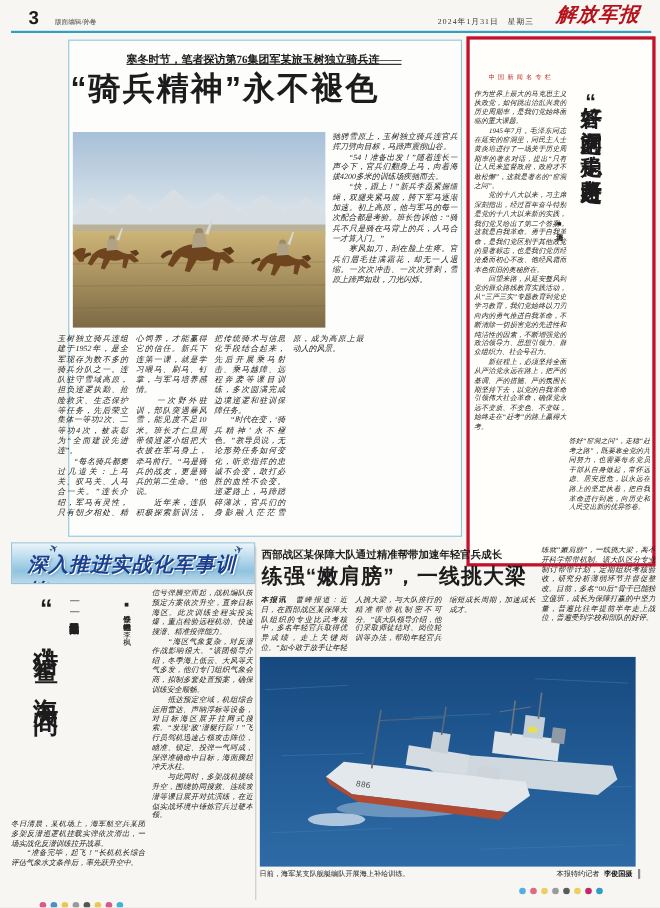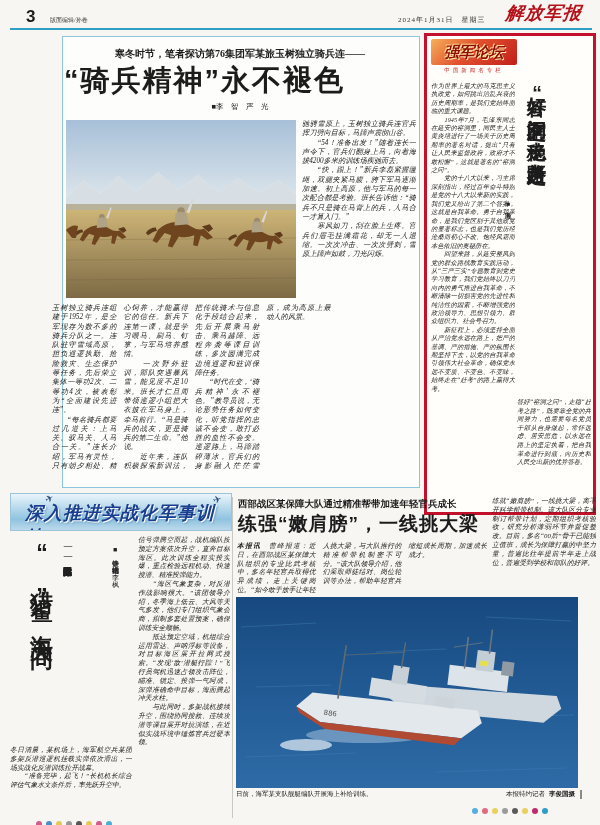--- a/index.html
+++ b/index.html
@@ -15,21 +15,21 @@
   .pageno{left:26px;top:7px;font-size:17px;font-weight:bold;}
   .edition{left:50px;top:16px;font-size:6px;color:#444;}
   .section{left:0;right:0;top:5px;text-align:center;font-size:21px;font-weight:bold;letter-spacing:16px;}
   .date{left:398px;top:15px;font-size:7px;letter-spacing:1px;color:#333;}
   .masthead{left:506px;top:1px;font-size:18px;font-weight:bold;font-style:italic;color:#b5121b;
             transform:skewX(-6deg);letter-spacing:1px;}
   .hrule{left:10px;top:28px;width:582px;height:2px;background:#2f9fc4;}
 
   
   .mainbox{left:62px;top:36px;width:356px;height:450px;border:1px solid #8cc7dc;background:#fdfdfb;}
-  .kicker1{left:70px;top:47px;width:340px;text-align:center;font-size:10px;font-weight:bold;}
+  .kicker1{left:70px;top:47px;width:340px;text-align:center;font-size:10px;font-weight:bold;text-decoration:underline;}
   .head1{left:64px;top:61px;width:352px;font-size:29px;font-weight:bold;letter-spacing:2px;}
   .byline1{left:64px;top:102px;width:352px;text-align:center;font-size:7.5px;color:#222;}
   .photo1{left:66px;top:120px;width:230px;height:178px;}
   .colright{left:302px;top:120px;width:114px;height:178px;font-size:7.2px;line-height:9.3px;}
   .colbottom{left:52px;top:304px;width:350px;height:176px;font-size:7.2px;line-height:9.3px;
              column-count:5;column-gap:7px;column-fill:auto;}
 
   
   .forumbox{left:424px;top:33px;width:172px;height:482px;border:3px solid #c4112b;background:#fffefb;box-sizing:border-box;}
   .flogo{left:431px;top:39px;width:86px;height:26px;line-height:26px;text-align:center;
@@ -83,21 +83,20 @@
 
   <div class="abs pageno sans">3</div>
   <div class="abs edition">版面编辑/孙卷</div>
   <div class="abs date">2024年1月31日　星期三</div>
   <div class="abs masthead">解放军报</div>
   <div class="abs hrule"></div>
 
   <div class="abs mainbox"></div>
   <div class="abs kicker1">寒冬时节，笔者探访第76集团军某旅玉树独立骑兵连——</div>
   <div class="abs head1 sans">“骑兵精神”永不褪色</div>
-  <div class="abs byline1">■李　智　严　光</div>
 
   <svg class="abs photo1" viewBox="0 0 230 178">
     <defs>
       <linearGradient id="sky" x1="0" y1="0" x2="0" y2="1">
         <stop offset="0" stop-color="#a7c0d8"></stop>
           <stop offset="1" stop-color="#e3eaee"></stop>
       </linearGradient>
       <linearGradient id="grass" x1="0" y1="0" x2="0" y2="1">
         <stop offset="0" stop-color="#cdb477"></stop>
           <stop offset="1" stop-color="#7d6a45"></stop>
@@ -131,21 +130,20 @@
 　　“54！准备出发！”随着连长一声令下，官兵们翻身上马，向着海拔4200多米的训练场疾驰而去。
 　　“快，跟上！”新兵李磊紧握缰绳，双腿夹紧马腹，胯下军马逐渐加速。初上高原，他与军马的每一次配合都是考验。班长告诉他：“骑兵不只是骑在马背上的兵，人马合一才算入门。”
 　　寒风如刀，刮在脸上生疼。官兵们眉毛挂满霜花，却无一人退缩。一次次冲击、一次次劈刺，雪原上蹄声如鼓，刀光闪烁。</div>
   <div class="abs colbottom jtext">玉树独立骑兵连组建于1952年，是全军现存为数不多的骑兵分队之一。连队驻守雪域高原，担负巡逻执勤、抢险救灾、生态保护等任务，先后荣立集体一等功2次、二等功4次，被表彰为“全面建设先进连”。
 　　“每名骑兵都要过几道关：上马关、驭马关、人马合一关。”连长介绍，军马有灵性，只有朝夕相处、精心饲养，才能赢得它的信任。新兵下连第一课，就是学习喂马、刷马、钉掌，与军马培养感情。
 　　一次野外驻训，部队突遇暴风雪，能见度不足10米。班长才仁旦周带领巡逻小组把大衣披在军马身上，牵马前行。“马是骑兵的战友，更是骑兵的第二生命。”他说。
 　　近年来，连队积极探索新训法，把传统骑术与信息化手段结合起来，先后开展乘马射击、乘马越障、远程奔袭等课目训练，多次圆满完成边境巡逻和驻训保障任务。
 　　“时代在变，‘骑兵精神’永不褪色。”教导员说，无论形势任务如何变化，听党指挥的忠诚不会变，敢打必胜的血性不会变。巡逻路上，马蹄踏碎薄冰，官兵们的身影融入茫茫雪原，成为高原上最动人的风景。</div>
 
   <div class="abs forumbox"></div>
-  <div class="abs flogo">强军论坛</div>
   <div class="abs flogosub">中国新闻名专栏</div>
   <div class="abs fbody jtext">作为世界上最大的马克思主义执政党，如何跳出治乱兴衰的历史周期率，是我们党始终面临的重大课题。
 　　1945年7月，毛泽东同志在延安的窑洞里，同民主人士黄炎培进行了一场关于历史周期率的著名对话，提出“只有让人民来监督政府，政府才不敢松懈”，这就是著名的“窑洞之问”。
 　　党的十八大以来，习主席深刻指出，经过百年奋斗特别是党的十八大以来新的实践，我们党又给出了第二个答案，这就是自我革命。勇于自我革命，是我们党区别于其他政党的显著标志，也是我们党历经沧桑而初心不改、饱经风霜而本色依旧的奥秘所在。
 　　回望来路，从延安整风到党的群众路线教育实践活动，从“三严三实”专题教育到党史学习教育，我们党始终以刀刃向内的勇气推进自我革命，不断清除一切损害党的先进性和纯洁性的因素，不断增强党的政治领导力、思想引领力、群众组织力、社会号召力。
 　　新征程上，必须坚持全面从严治党永远在路上，把严的基调、严的措施、严的氛围长期坚持下去，以党的自我革命引领伟大社会革命，确保党永远不变质、不变色、不变味，始终走在“赶考”的路上赢得大考。</div>
   <div class="abs fhead v sans">答好“窑洞之问”走稳“赶考之路”</div>
   <div class="abs fby v">■毛海涛</div>
   <div class="abs fconc jtext">答好“窑洞之问”，走稳“赶考之路”，既要靠全党的共同努力，也需要每名党员干部从自身做起，常怀远虑、居安思危，以永远在路上的坚定执着，把自我革命进行到底，向历史和人民交出新的优异答卷。</div>
 

